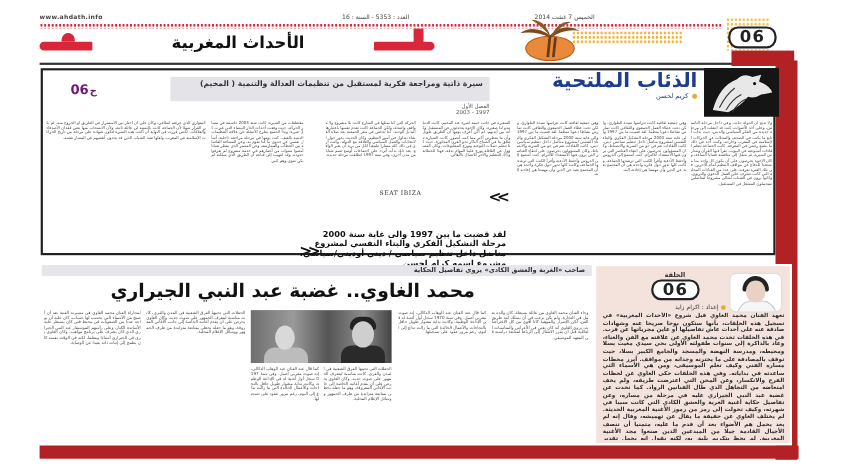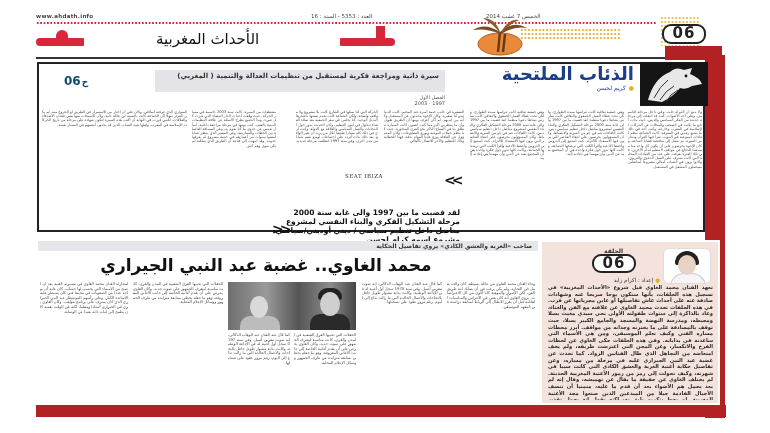--- a/index.html
+++ b/index.html
@@ -17,21 +17,21 @@
   .dotband2 { position: absolute; left: 520px; top: 28px; height: 12px; width: 100px;
     background-image: radial-gradient(circle, #f0b23a 1.2px, transparent 1.4px);
     background-size: 3.6px 4px; }
   .dotband3 { position: absolute; left: 660px; top: 16px; height: 30px; width: 40px;
     background-image: radial-gradient(circle, #f2c14a 1.2px, transparent 1.4px);
     background-size: 3.6px 4px; }
   .masthead-summer { position: absolute; left: 36px; top: 28px; width: 340px; height: 22px; }
   .masthead-summer .brand-left { position: absolute; left: 0; top: 2px; width: 48px; height: 16px; }
   .masthead-summer .brand-left::before { content:""; position:absolute; left:0; top:8px; width:48px; height:8px; background:#d8263a; border-radius: 8px 2px 2px 8px; }
   .masthead-summer .brand-left::after { content:""; position:absolute; left:20px; top:0; width:12px; height:8px; background:#d8263a; border-radius: 6px 6px 0 0; }
-  .brand-name { position: absolute; left: 120px; top: 2px; font-size: 15px; font-weight: normal; color: #111; direction: rtl; letter-spacing: -0.5px; }
+  .brand-name { position: absolute; left: 120px; top: 2px; font-size: 15px; font-weight: bold; color: #111; direction: rtl; letter-spacing: -0.5px; }
   .brand-right { position: absolute; left: 340px; top: 30px; width: 55px; height: 14px; }
   .brand-right::before { content:""; position:absolute; left:0; top:8px; width:55px; height:8px; background:#d8263a; border-radius: 2px 8px 8px 2px; }
   .brand-right::after { content:""; position:absolute; left:36px; top:-4px; width:9px; height:14px; background:#d8263a; }
   .palm-logo { position: absolute; left: 465px; top: 16px; width: 70px; height: 40px; }
   .page-badge { position: absolute; left: 662px; top: 24px; width: 44px; height: 20px; border: 2.5px solid #222; border-radius: 9px; background: #fff;
      font-size: 15px; font-weight: bold; line-height: 15px; text-align: center; color: #222; letter-spacing: 1px; }
   .mast-rule { position: absolute; left: 36px; top: 57px; width: 665px; height: 2px; background: #333; }
   .mast-red { position: absolute; left: 665px; top: 46px; width: 57px; height: 14px; background: #b22224; }
 
   
@@ -42,21 +42,21 @@
   .topbox { position: absolute; left: 37px; top: 62px; width: 668px; height: 170px; border: 2px solid #222; background: #fff; }
   .wolf-img { position: absolute; left: 640px; top: 62px; width: 68px; height: 44px; background: #111; }
   .wolf-img svg { width: 100%; height: 100%; }
   .series-title { position: absolute; left: 448px; top: 66px; width: 186px; text-align: right; direction: rtl; }
   .series-title .t1 { font-size: 18px; font-weight: bold; color: #1c3d8a; line-height: 16px; }
   .series-title .t2 { font-size: 12px; color: #1c3d8a; line-height: 15px; font-weight: normal; }
   .series-title .author { font-size: 6px; color: #1c3d8a; margin-top: 2px; }
   .series-title .author .dot { color: #e0b030; margin-left: 3px; }
   .subtitle-bar { position: absolute; left: 155px; top: 70px; width: 290px; height: 22px; background: #e3e3e8; direction: rtl; text-align: right; padding: 2px 6px;
     font-size: 7px; font-weight: bold; line-height: 9px; color: #333; }
-  .chapter-ref { position: absolute; left: 64px; top: 74px; font-size: 12px; font-weight: bold; color: #0c4a6e; }
+  .chapter-ref { position: absolute; left: 64px; top: 74px; font-size: 12px; font-weight: bold; color: #701a75; }
   .chapter-ref .c { font-size: 9px; margin-left: 1px; }
   .part-info { position: absolute; left: 395px; top: 94px; width: 50px; text-align: right; direction: rtl; font-size: 5px; color: #555; line-height: 6px; }
 
   .textcol { position: absolute; direction: rtl; text-align: justify; font-size: 3.6px; line-height: 4.2px; color: #444; overflow: hidden; word-break: break-all; }
   .pull-quote { position: absolute; left: 270px; top: 185px; width: 190px; direction: rtl; text-align: right; font-size: 7.5px; font-weight: bold; line-height: 9px; color: #111; margin-top: 23px; }
   .chevrons { position: absolute; font-size: 14px; font-weight: bold; color: #111; letter-spacing: -4px; }
   .seat-ibiza { position: absolute; left: 345px; top: 173px; font-size: 5.5px; font-family: "DejaVu Serif", serif; color: #333; letter-spacing: 0.5px; }
 
   
   .kicker-bar { position: absolute; left: 38px; top: 241px; width: 500px; height: 10px; background: #e6e6ea; direction: rtl; text-align: right; padding: 1px 6px;
@@ -125,21 +125,21 @@
     <path d="M20 38 Q26 28 34 24 M26 40 Q30 32 38 28 M14 36 Q20 24 28 18" stroke="#333" stroke-width="1" fill="none"></path>
     <circle cx="46" cy="14" r="1.4" fill="#111"></circle>
   </svg>
 </div>
 
 <div class="series-title">
   <div class="t1">الذئاب الملتحية</div>
   <div class="author"><span class="dot">●</span><span>كريم لحسن</span></div>
 </div>
 
-<div class="subtitle-bar">سيرة ذاتية ومراجعة فكرية لمستقبل من تنظيمات العدالة والتنمية ( المغربي)</div>
+<div class="subtitle-bar">سيرة ذاتية ومراجعة فكرية لمستقبل من تنظيمات العدالة والتنمية ( المخيم)</div>
 <div class="chapter-ref"><span class="n">06</span><span class="c">ح</span></div>
 <div class="part-info">
   <div>الفصل الأول</div>
   <div>1997 - 2003</div>
 </div>
 
 <div class="textcol" style="left:628px; top:110px; width:74px; height:118px;">ولا يتبع أن الدولة حلت، وفي داخل مرحلة التأسيس، وعلى أحد الأصوات، كنت قد انتقلت إلى مرحلة جديدة من الفكر السياسي والديني، حيث بدأت أتابع ما يكتب في الصحف والمجلات عن الحركات الإسلامية في المغرب وخارجه، وكنت أجد في ذلك ما يشبع رغبتي في المعرفة. كانت الجماعة تنظم لقاءات أسبوعية في البيوت، نقرأ فيها القرآن ونتدارس السيرة، ثم ننتقل إلى مناقشة قضايا الساعة، وكان الإخوة يحرصون على أن يكون كل واحد منا مستعدا للدفاع عن مواقف التنظيم أمام الآخرين. في تلك الفترة تعرفت على عدد من القيادات المحلية التي كانت تشرف على العمل الدعوي والتربوي، وكانوا يرون في الشباب أمثالي مشروعا لمناضلين سيحملون المشعل في المستقبل.</div>
 <div class="textcol" style="left:548px; top:110px; width:76px; height:118px;">وهي جمعية ثقافية كانت تترأسها سيدة الطوارئ، ولكن تحت غطاء العمل الجمعوي والثقافي كانت تمارس نشاطا دعويا منظما. لقد قضيت ما بين 1997 والى غاية سنة 2000 مرحلة التشكيل الفكري والبناء النفسي لمشروع مناضل داخل تنظيم سياسي ديني، كانت اللقاءات تتم في جو من السرية والانضباط، وكان المسؤولون يحرصون على انتقاء العناصر التي يرون فيها الاستعداد للالتزام. كنت أستمع إلى الدروس وأحفظ الأدعية وأقرأ الكتب التي ترشحها الجماعة، وكانت كلها تدور حول فكرة واحدة هي أن المجتمع بعيد عن الدين وأن مهمتنا هي إعادته إليه.</div>
 <div class="textcol" style="left:470px; top:110px; width:74px; height:118px;">وهي جمعية ثقافية كانت تترأسها سيدة الطوارئ، ولكن تحت غطاء العمل الجمعوي والثقافي كانت تمارس نشاطا دعويا منظما. لقد قضيت ما بين 1997 والى غاية سنة 2000 مرحلة التشكيل الفكري والبناء النفسي لمشروع مناضل داخل تنظيم سياسي ديني، كانت اللقاءات تتم في جو من السرية والانضباط، وكان المسؤولون يحرصون على انتقاء العناصر التي يرون فيها الاستعداد للالتزام. كنت أستمع إلى الدروس وأحفظ الأدعية وأقرأ الكتب التي ترشحها الجماعة، وكانت كلها تدور حول فكرة واحدة هي أن المجتمع بعيد عن الدين وأن مهمتنا هي إعادته إليه.</div>
 <div class="textcol" style="left:384px; top:110px; width:80px; height:62px;">الصغيرة في جانب خيمة أسرة عند المخيم، كانت الدنيا تبدو لنا صغيرة، وكان الإخوة يتحدثون عن المستقبل وكأنه بين أيديهم. لم أكن أعرف يومها أن الطريق طويل وأن ما ينتظرني أكبر مما كنت أتصور. كانت السيارة تنطلق بنا في الصباح الباكر نحو القرى المجاورة، حيث كنا ننظم حملات للتوعية ونوزع المطبوعات، وكان المسؤول عن القافلة يوزع علينا المهام بدقة، فهذا للخطابة وذاك للتنظيم والآخر للاتصال بالأهالي.</div>

